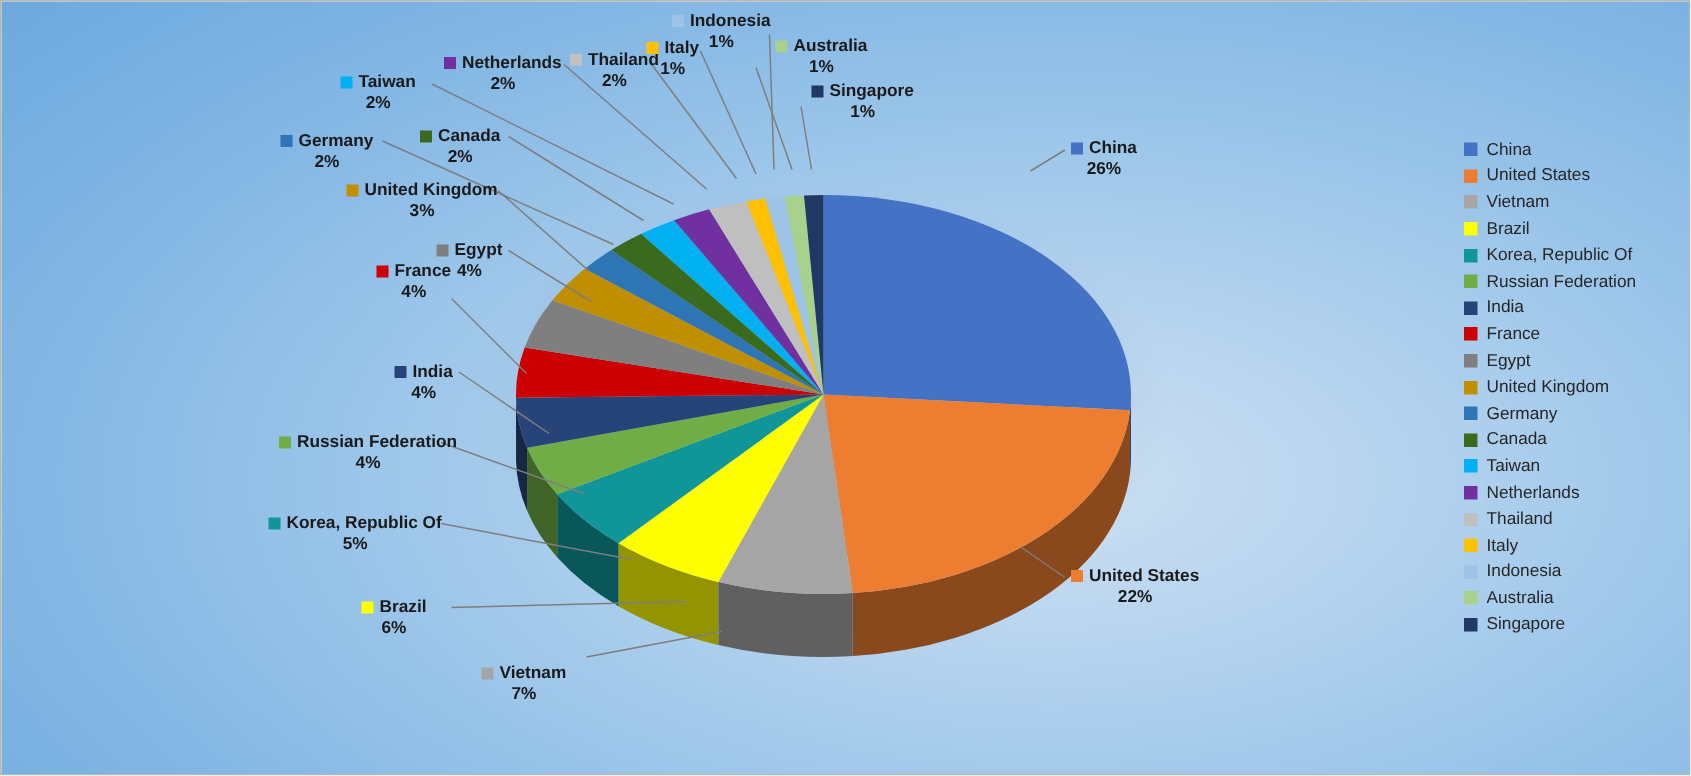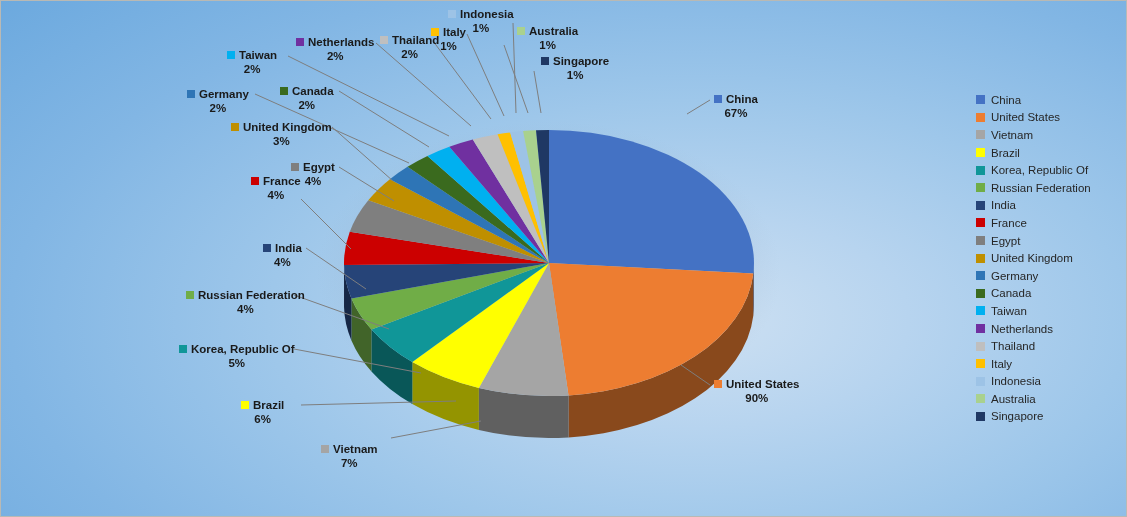--- a/index.html
+++ b/index.html
@@ -96,22 +96,22 @@
         <polyline points="375,42 470,125" class="leader"></polyline>
         <polyline points="432,40 490,118" class="leader"></polyline>
         <polyline points="466,33 503,115" class="leader"></polyline>
         <polyline points="512,22 515,112" class="leader"></polyline>
         <polyline points="503,44 527,112" class="leader"></polyline>
         <polyline points="533,70 540,112" class="leader"></polyline>
       </g>
   </svg>
 
   <div id="callout-layer">
-      <div class="callout-label" style="left: 713px; top: 92px;"><span class="swatch" style="background: rgb(68, 114, 196);"></span><span class="name">China</span><span class="pct">67%</span></div>
-      <div class="callout-label" style="left: 713px; top: 377px;"><span class="swatch" style="background: rgb(237, 125, 49);"></span><span class="name">United States</span><span class="pct">90%</span></div>
+      <div class="callout-label" style="left: 713px; top: 92px;"><span class="swatch" style="background: rgb(68, 114, 196);"></span><span class="name">China</span><span class="pct">26%</span></div>
+      <div class="callout-label" style="left: 713px; top: 377px;"><span class="swatch" style="background: rgb(237, 125, 49);"></span><span class="name">United States</span><span class="pct">22%</span></div>
       <div class="callout-label" style="left: 320px; top: 442px;"><span class="swatch" style="background: rgb(165, 165, 165);"></span><span class="name">Vietnam</span><span class="pct">7%</span></div>
       <div class="callout-label" style="left: 240px; top: 398px;"><span class="swatch" style="background: rgb(255, 255, 0);"></span><span class="name">Brazil</span><span class="pct">6%</span></div>
       <div class="callout-label" style="left: 178px; top: 342px;"><span class="swatch" style="background: rgb(16, 150, 152);"></span><span class="name">Korea, Republic Of</span><span class="pct">5%</span></div>
       <div class="callout-label" style="left: 185px; top: 288px;"><span class="swatch" style="background: rgb(112, 173, 71);"></span><span class="name">Russian Federation</span><span class="pct">4%</span></div>
       <div class="callout-label" style="left: 262px; top: 241px;"><span class="swatch" style="background: rgb(38, 68, 120);"></span><span class="name">India</span><span class="pct">4%</span></div>
       <div class="callout-label" style="left: 250px; top: 174px;"><span class="swatch" style="background: rgb(204, 0, 0);"></span><span class="name">France</span><span class="pct">4%</span></div>
       <div class="callout-label" style="left: 290px; top: 160px;"><span class="swatch" style="background: rgb(127, 127, 127);"></span><span class="name">Egypt</span><span class="pct">4%</span></div>
       <div class="callout-label" style="left: 230px; top: 120px;"><span class="swatch" style="background: rgb(191, 143, 0);"></span><span class="name">United Kingdom</span><span class="pct">3%</span></div>
       <div class="callout-label" style="left: 186px; top: 87px;"><span class="swatch" style="background: rgb(46, 117, 182);"></span><span class="name">Germany</span><span class="pct">2%</span></div>
       <div class="callout-label" style="left: 279px; top: 84px;"><span class="swatch" style="background: rgb(58, 106, 30);"></span><span class="name">Canada</span><span class="pct">2%</span></div>

